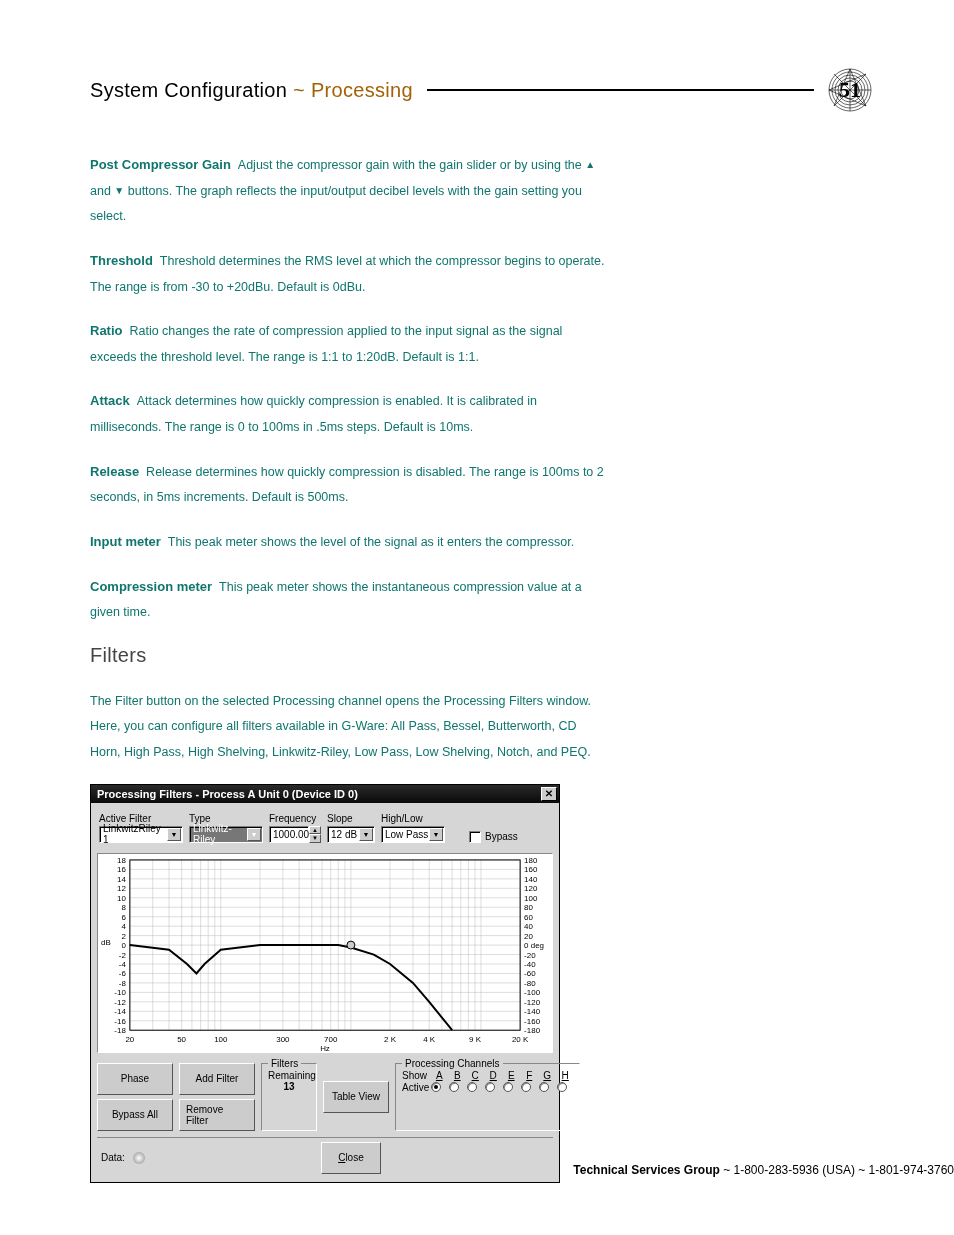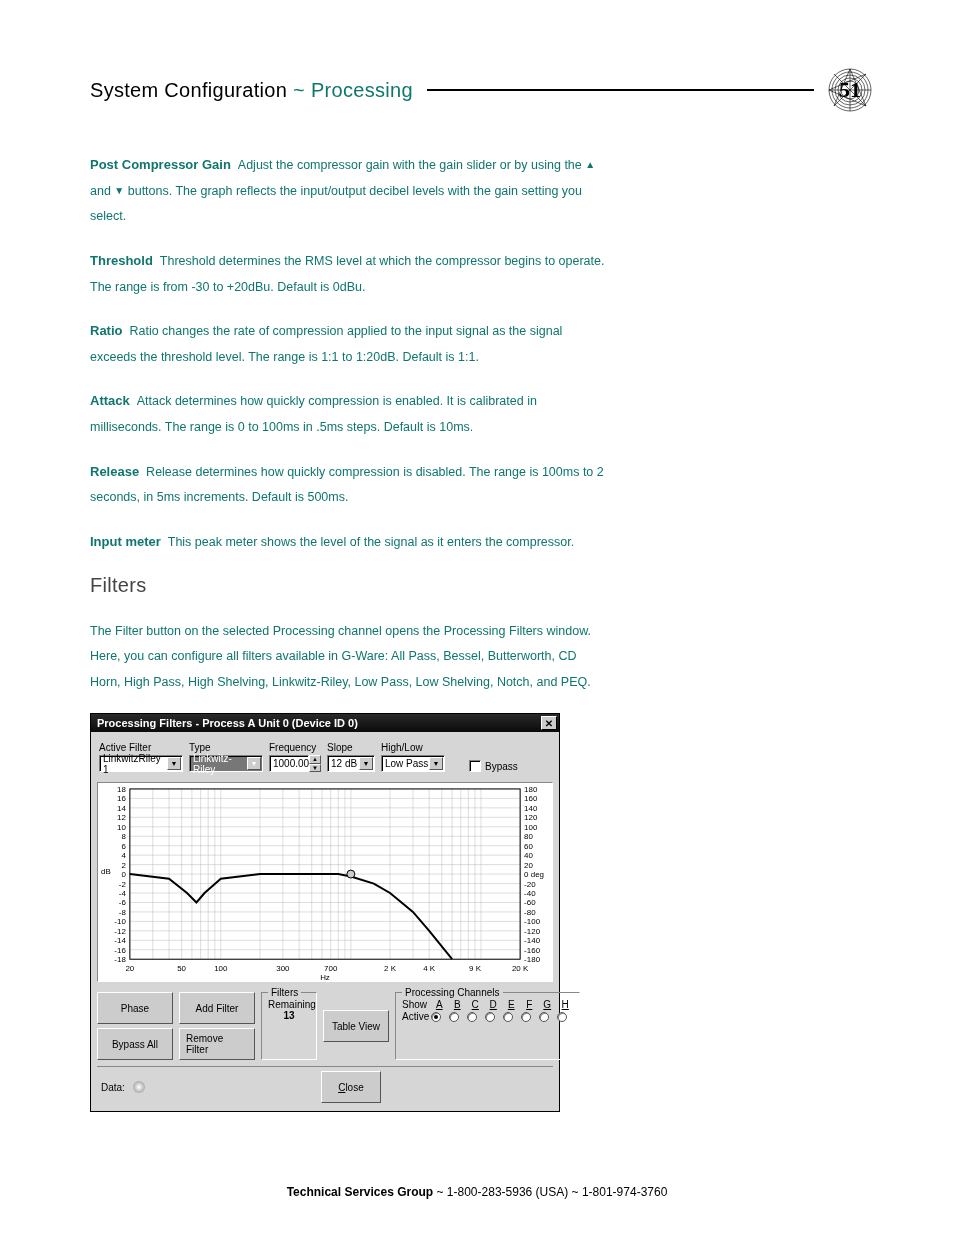--- a/index.html
+++ b/index.html
@@ -7,38 +7,38 @@
     width: 954px;
     height: 1235px;
     background: #fff;
     font-family: Verdana, Geneva, sans-serif;
     color: #000;
     position: relative;
     padding: 68px 82px 40px 90px;
   }
   .header-row { display: flex; align-items: center; gap: 14px; margin-bottom: 40px; }
   .header-title { font-size: 20px; letter-spacing: .3px; }
-  .header-title .light { font-weight: 300; color: #0f766e; }
+  .header-title .light { font-weight: 300; color: #a16207; }
   .header-line { flex: 1; height: 2px; background: #000; }
   .page-badge {
     position: relative; width: 44px; height: 44px; display: flex;
     align-items: center; justify-content: center; font-size: 22px; font-weight: 700;
     font-family: Georgia, serif;
   }
   .page-badge svg { position: absolute; inset: 0; width: 44px; height: 44px; }
   .page-badge span { position: relative; z-index: 1; }
   .body { width: 520px; }
   .para { font-size: 12.5px; line-height: 2.05; margin-bottom: 18px; color: #0f766e; }
   .para b { font-family: Arial, sans-serif; font-weight: 900; font-size: 13px; }
   .tri { font-size: 10px; position: relative; top: -1px; }
   h2.filters { font-size: 20px; font-weight: 300; color: #444; margin: 18px 0 22px; letter-spacing: .3px; font-family: Verdana, sans-serif;}
   .figure-wrap { width: 470px; margin-top: 6px; }
   .figure-caption { text-align: right; font-size: 11px; font-weight: 700; margin-top: 6px; font-family: Arial, sans-serif;}
   .footer {
-    position: absolute; bottom: 36px; left: 0; right: 0; text-align: center;
+    position: absolute; bottom: 58px; left: 0; right: 0; text-align: right;
     font-size: 12px;
   }
   .footer b { font-family: Arial, sans-serif; }
 
   
   .dlg { border: 1px solid #000; background: #d6d6d6; font-family: "MS Sans Serif", Tahoma, sans-serif; font-size: 10px; color: #000; }
   .dlg-title { background:#0a0a6a; background: linear-gradient(#2a2a2a,#0a0a0a); color:#fff; display:flex; align-items:center; padding:2px 2px 2px 6px; font-size:11px; font-weight:700;}
   .dlg-title .x { margin-left:auto; width:16px; height:14px; background:#ccc; border:1px solid #fff; border-right-color:#000; border-bottom-color:#000; display:flex; align-items:center; justify-content:center; font-size:10px; color:#000;}
   .dlg-body { padding:6px; }
   .row { display:flex; align-items:flex-end; gap:6px; padding:4px 2px 8px; }
@@ -108,20 +108,21 @@
     <span class="tri">▲</span>
     <span>and</span>
     <span class="tri">▼</span>
     <span>buttons. The graph reflects the input/output decibel levels with the gain setting you select.</span>
   </p>
   <p class="para"><b>Threshold</b>&nbsp;&nbsp;<span>Threshold determines the RMS level at which the compressor begins to operate. The range is from -30 to +20dBu. Default is 0dBu.</span></p>
   <p class="para"><b>Ratio</b>&nbsp;&nbsp;<span>Ratio changes the rate of compression applied to the input signal as the signal exceeds the threshold level. The range is 1:1 to 1:20dB. Default is 1:1.</span></p>
   <p class="para"><b>Attack</b>&nbsp;&nbsp;<span>Attack determines how quickly compression is enabled. It is calibrated in milliseconds. The range is 0 to 100ms in .5ms steps. Default is 10ms.</span></p>
   <p class="para"><b>Release</b>&nbsp;&nbsp;<span>Release determines how quickly compression is disabled. The range is 100ms to 2 seconds, in 5ms increments. Default is 500ms.</span></p>
   <p class="para"><b>Input meter</b>&nbsp;&nbsp;<span>This peak meter shows the level of the signal as it enters the compressor.</span></p>
+  <p class="para"><b>Compression meter</b>&nbsp;&nbsp;<span>This peak meter shows the instantaneous compression value at a given time.</span></p>
 
   <h2 class="filters">Filters</h2>
   <p class="para">The Filter button on the selected Processing channel opens the Processing Filters window. Here, you can configure all filters available in G-Ware: All Pass, Bessel, Butterworth, CD Horn, High Pass, High Shelving, Linkwitz-Riley, Low Pass, Low Shelving, Notch, and PEQ.</p>
 
   <div class="figure-wrap">
     <div class="dlg">
       <div class="dlg-title">
         <span>Processing Filters - Process A  Unit 0 (Device ID 0)</span>
         <span class="x">✕</span>
       </div>

